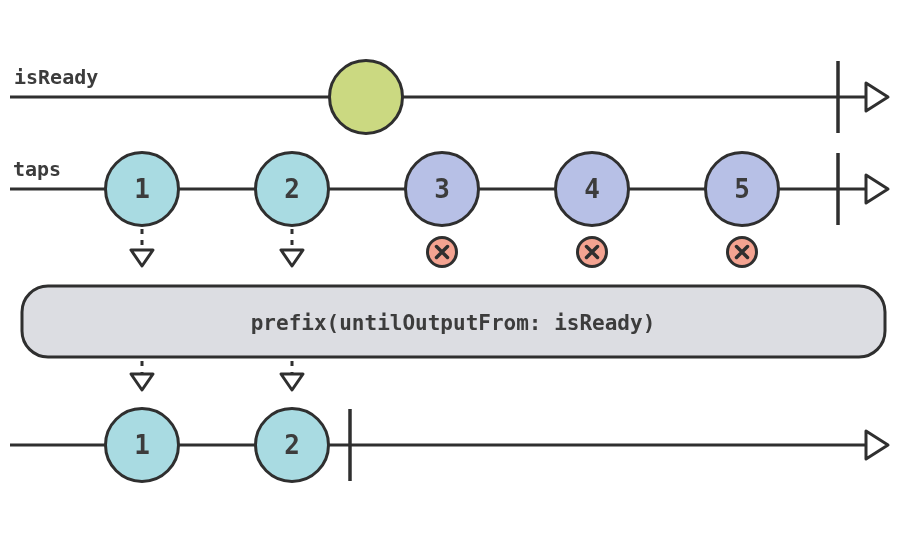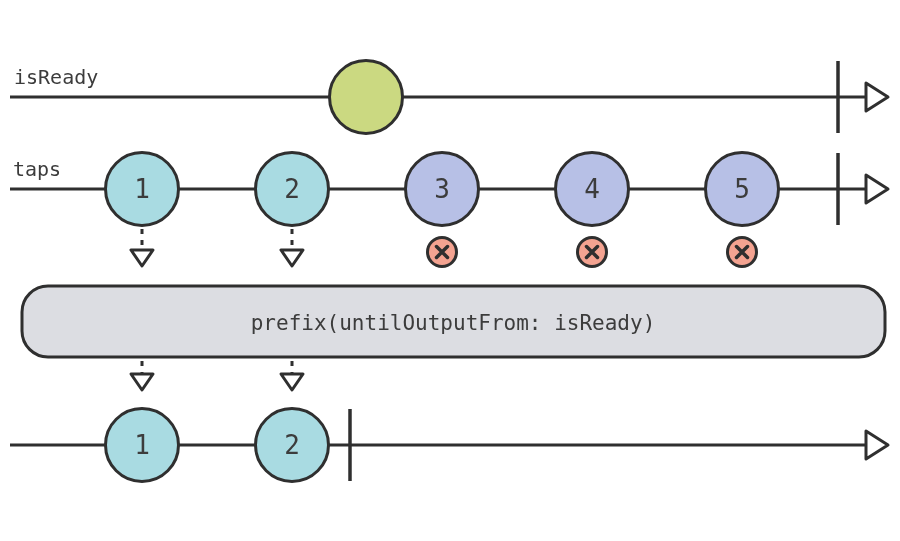--- a/index.html
+++ b/index.html
@@ -6,20 +6,21 @@
     margin: 0;
     padding: 0;
     background: var(--background, #ffffff);
   }
   .stage {
     position: relative;
     width: 900px;
     height: 541px;
     background: var(--background, #ffffff);
     overflow: hidden;
+    font-weight: bold;
   }
   svg { display: block; }
   svg text {
     font-family: "DejaVu Sans Mono", "Liberation Mono", monospace;
     fill: var(--text, #3c3c3c);
   }
   .stream-label { font-size: 20px; }
   .marble-num  { font-size: 26px; text-anchor: middle; }
   .op-label    { font-size: 21px; text-anchor: middle; }
   .tl          { stroke: var(--stroke, #2f2f2f); stroke-width: 3; fill: none; }

